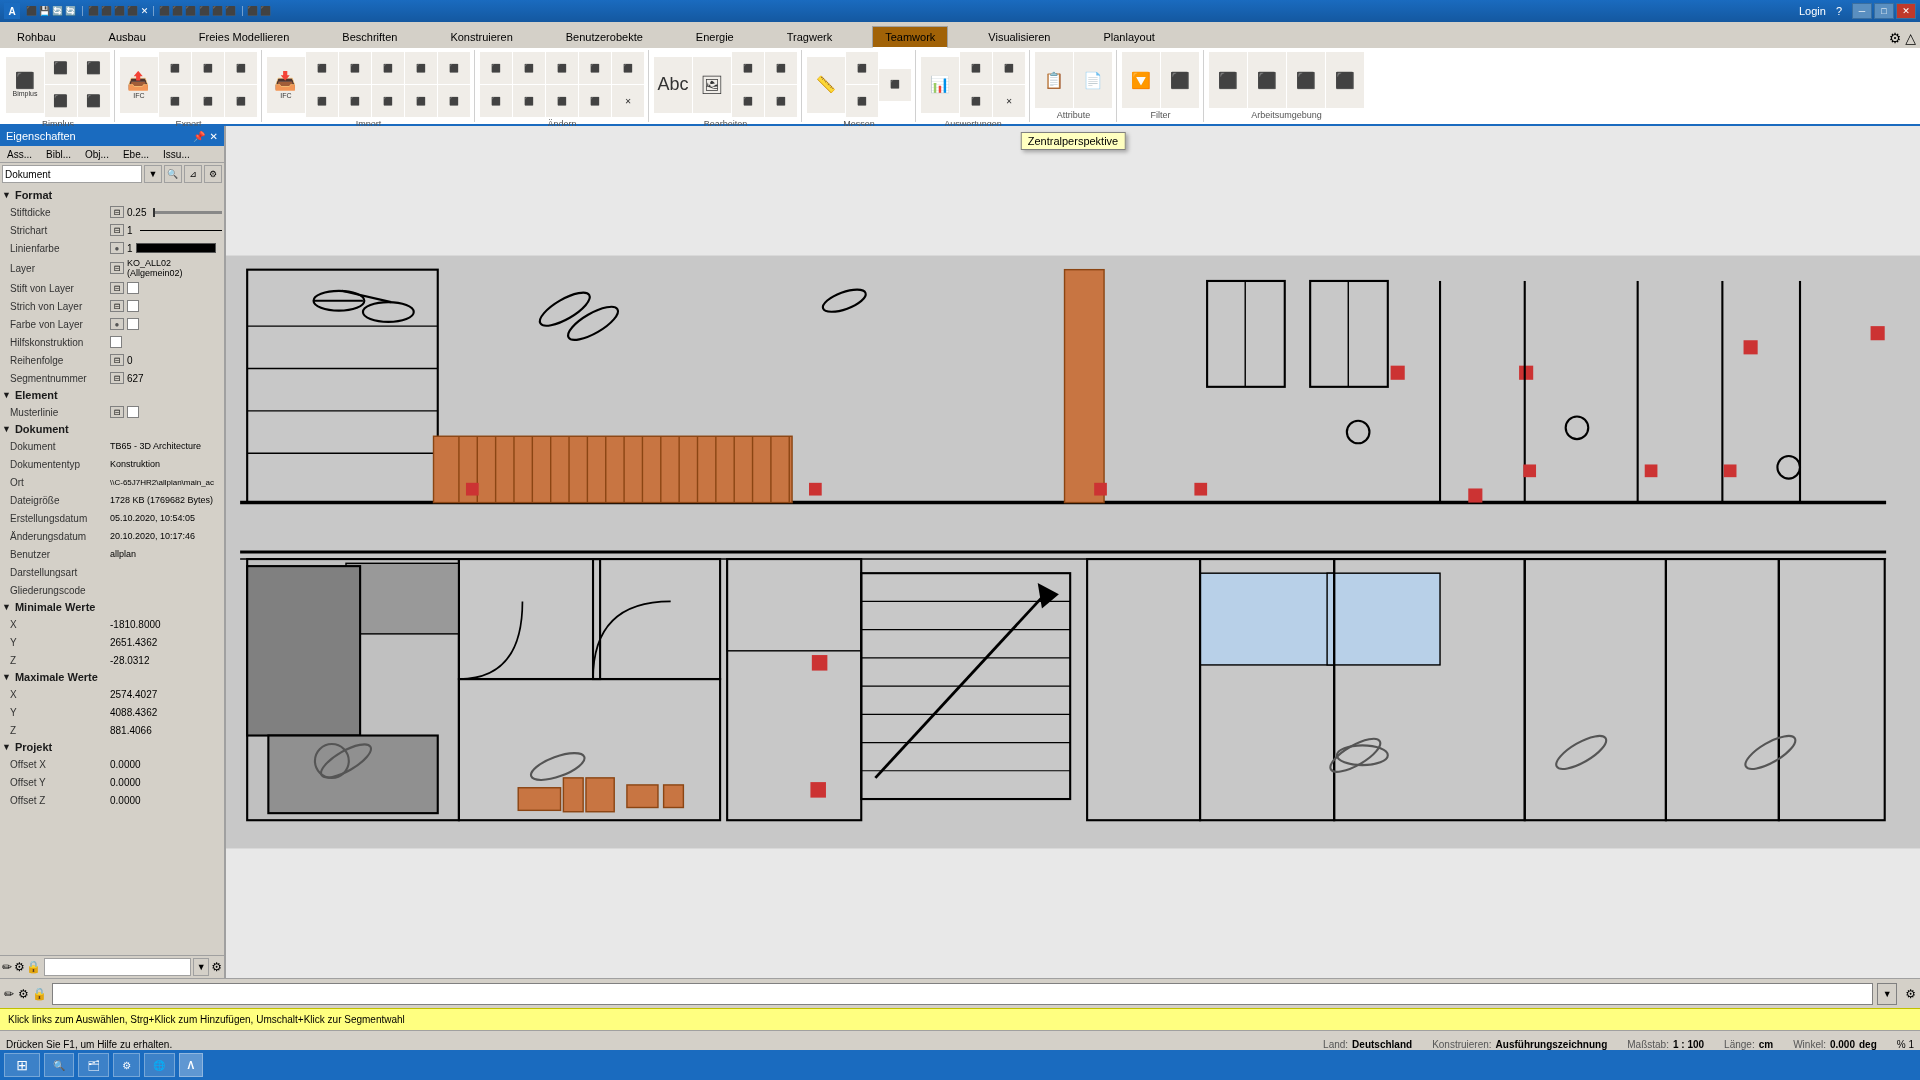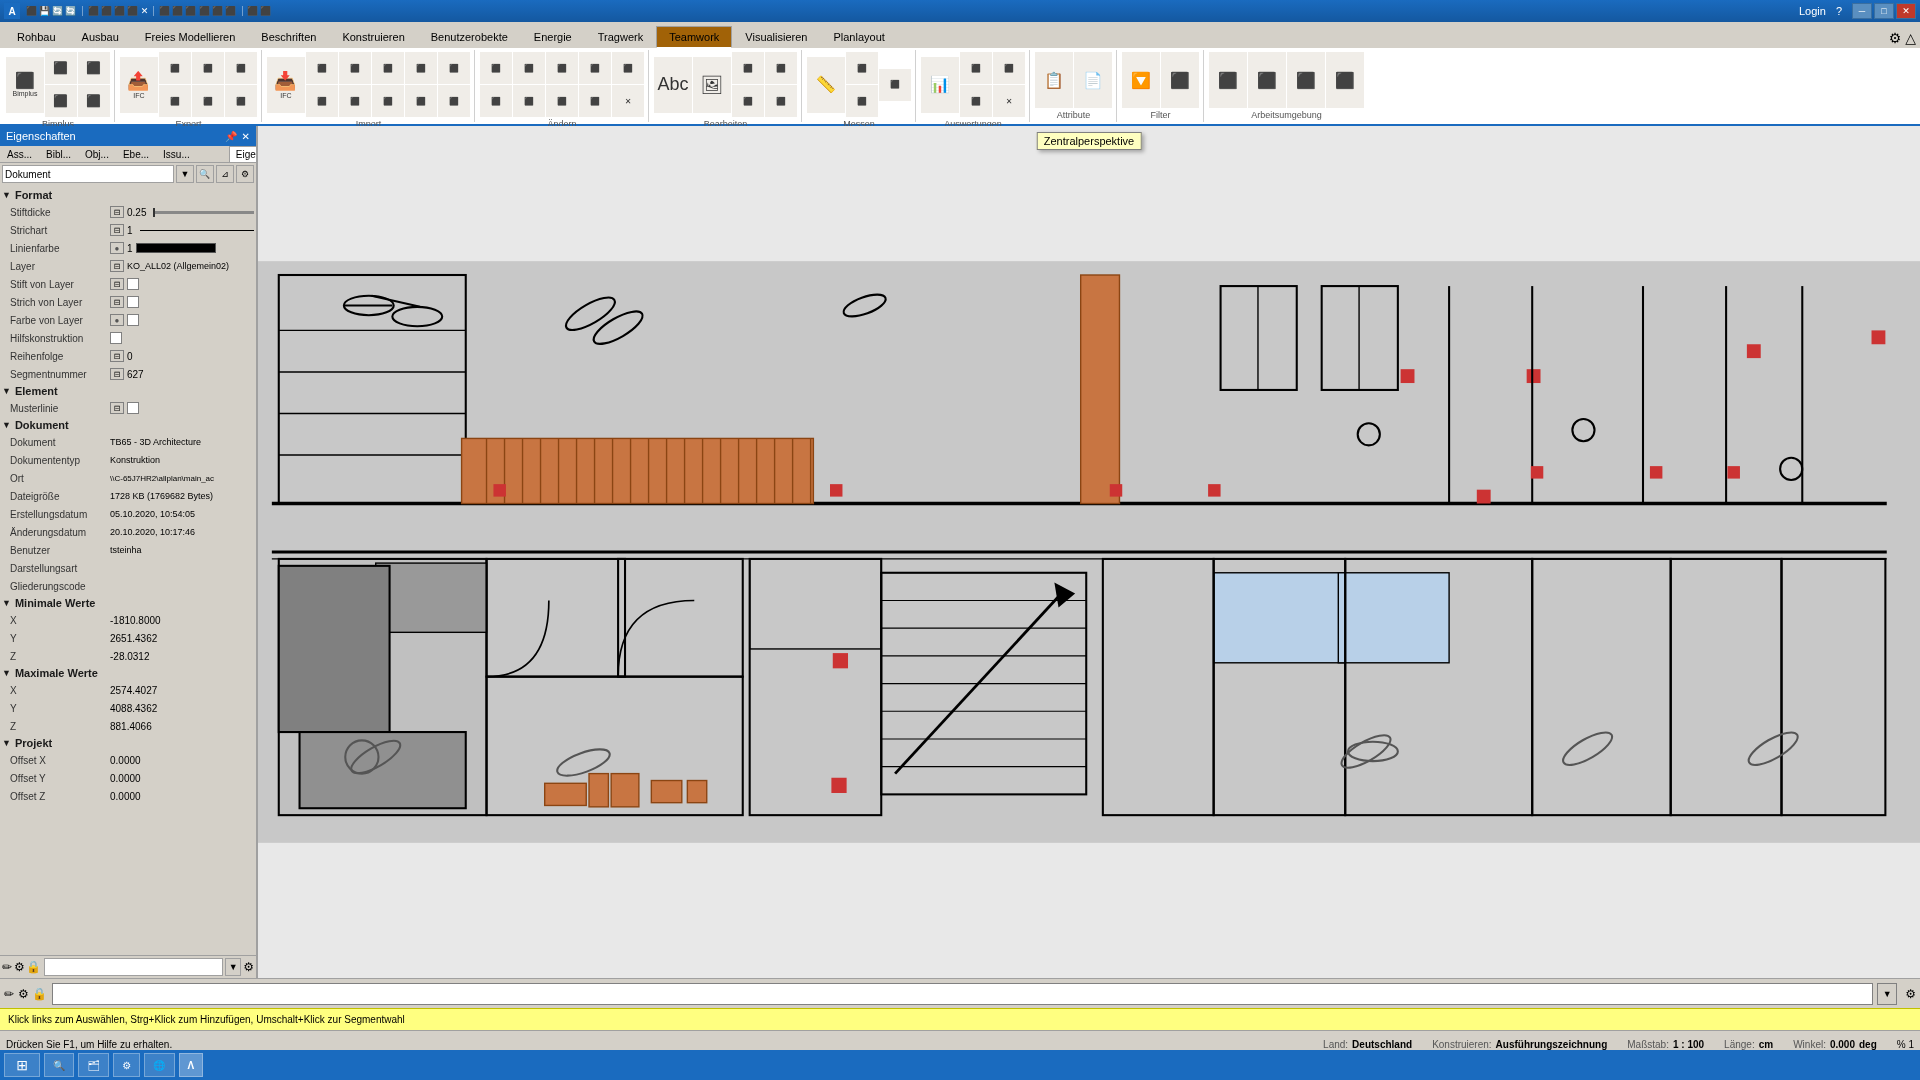--- a/index.html
+++ b/index.html
@@ -20,20 +20,21 @@
     #titlebar .win-btn { width: 20px; height: 16px; background: #5a8fc0; border: 1px solid #3a6fa0; color: white; font-size: 9px; display: flex; align-items: center; justify-content: center; cursor: pointer; }
     #titlebar .win-btn.close { background: #c0392b; }
 
     
     #ribbon-tabs {
       height: 26px;
       background: #d4d0c8;
       display: flex;
       align-items: flex-end;
       padding: 0 4px;
+      gap: 27px;
     }
     .ribbon-tab {
       padding: 4px 12px;
       background: #d4d0c8;
       border: 1px solid transparent;
       cursor: pointer;
       font-size: 11px;
       height: 22px;
       display: flex;
       align-items: center;
@@ -89,21 +90,21 @@
     .ribbon-btn .label { font-size: 7px; text-align: center; line-height: 1.1; }
 
     
     #main-layout {
       display: flex;
       height: calc(1080px - 22px - 24px - 26px - 78px - 20px - 30px - 28px);
     }
 
     
     #left-panel {
-      width: 258px;
+      width: 226px;
       background: #d4d0c8;
       border-right: 2px solid #a0a0a0;
       display: flex;
       flex-direction: column;
       overflow: hidden;
     }
     #panel-header {
       background: #1a6bbf;
       color: white;
       padding: 3px 6px;
@@ -833,21 +834,21 @@
       <div class="property-row">
         <div class="prop-label">Änderungsdatum</div>
         <div class="prop-value">
           <span style="font-size:9px;">20.10.2020, 10:17:46</span>
         </div>
       </div>
 
       <div class="property-row">
         <div class="prop-label">Benutzer</div>
         <div class="prop-value">
-          <span style="font-size:9px;">tsteinha</span>
+          <span style="font-size:9px;">allplan</span>
         </div>
       </div>
 
       <div class="property-row">
         <div class="prop-label">Darstellungsart</div>
         <div class="prop-value"></div>
       </div>
 
       <div class="property-row">
         <div class="prop-label">Gliederungscode</div>

